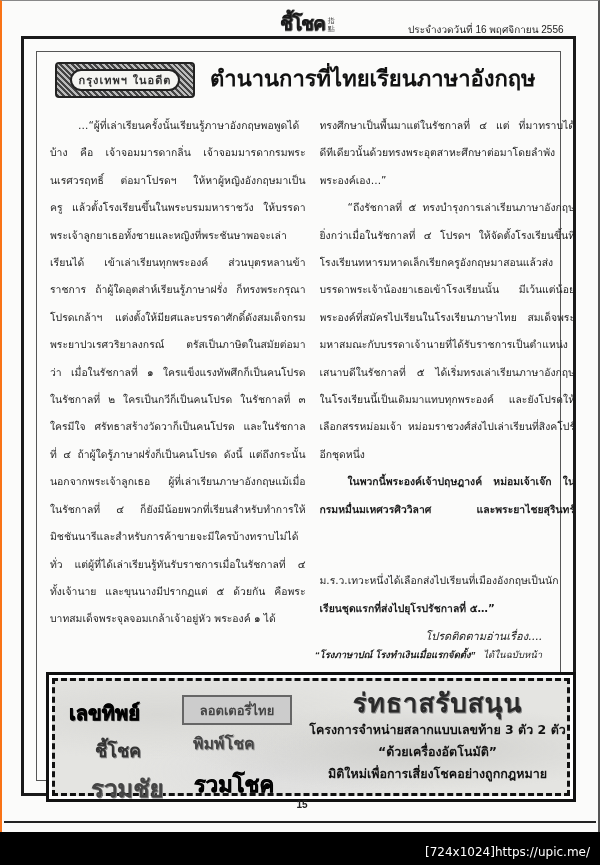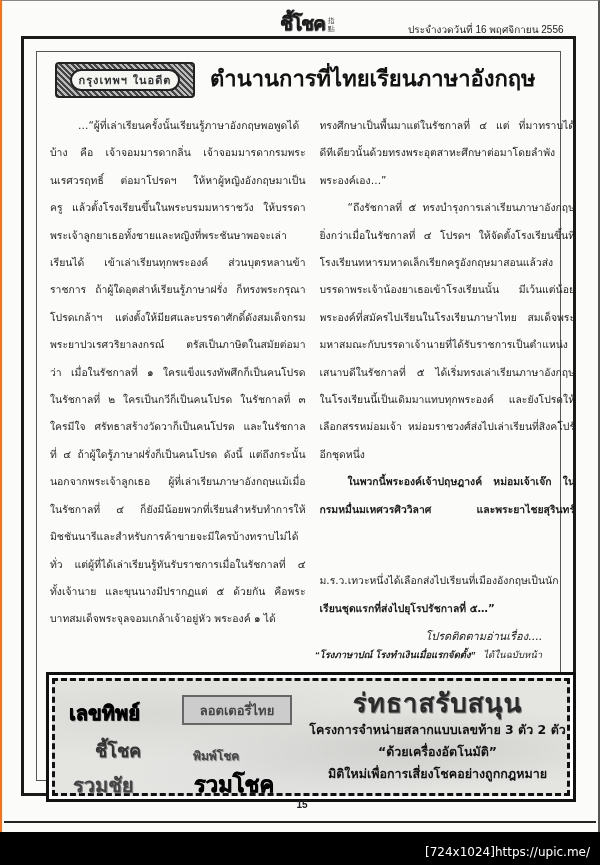--- a/index.html
+++ b/index.html
@@ -105,22 +105,22 @@
   .brand-lekthip {
     left: 14px; top: 16px; font-size: 20px; color: #1a1a1a;
     -webkit-text-stroke: 0.6px #000; text-shadow: 1px 1px 0 #777;
   }
   .brand-lotterythai {
     left: 127px; top: 14px; width: 110px; height: 30px; border: 2px solid #666;
     background: #ccc; font-size: 13px; display: flex; align-items: center; justify-content: center;
     color: #444; font-family: "DejaVu Sans", sans-serif;
   }
   .brand-chokchok { left: 40px; top: 55px; font-size: 18px; color: #333; text-shadow: 1px 1px 0 #888; }
-  .brand-pimchok { left: 138px; top: 65px; font-size: 12px; color: #444; text-shadow: 1px 1px 0 #999; text-align: right; }
-  .brand-ruamchai { left: 18px; top: 88px; font-size: 20px; color: #444; text-shadow: 1px 1px 0 #888; }
+  .brand-pimchok { left: 138px; top: 50px; font-size: 16px; color: #444; text-shadow: 1px 1px 0 #999; text-align: right; }
+  .brand-ruamchai { left: 36px; top: 88px; font-size: 24px; color: #444; text-shadow: 1px 1px 0 #888; }
   .brand-ruamchok {
     left: 139px; top: 86px; font-size: 22px; color: #1a1a1a; font-family: "DejaVu Sans", sans-serif;
     -webkit-text-stroke: 0.6px #000;
   }
   .ad-right { position: absolute; left: 250px; top: 6px; width: 265px; text-align: center; }
   .ad-headline {
     font-size: 26px; font-weight: bold; color: #2a2a2a; line-height: 32px;
     text-shadow: 1px 1px 0 #888; letter-spacing: 1px;
   }
   .ad-line { font-size: 12.5px; font-weight: bold; color: #111; line-height: 22px; white-space: nowrap; }

